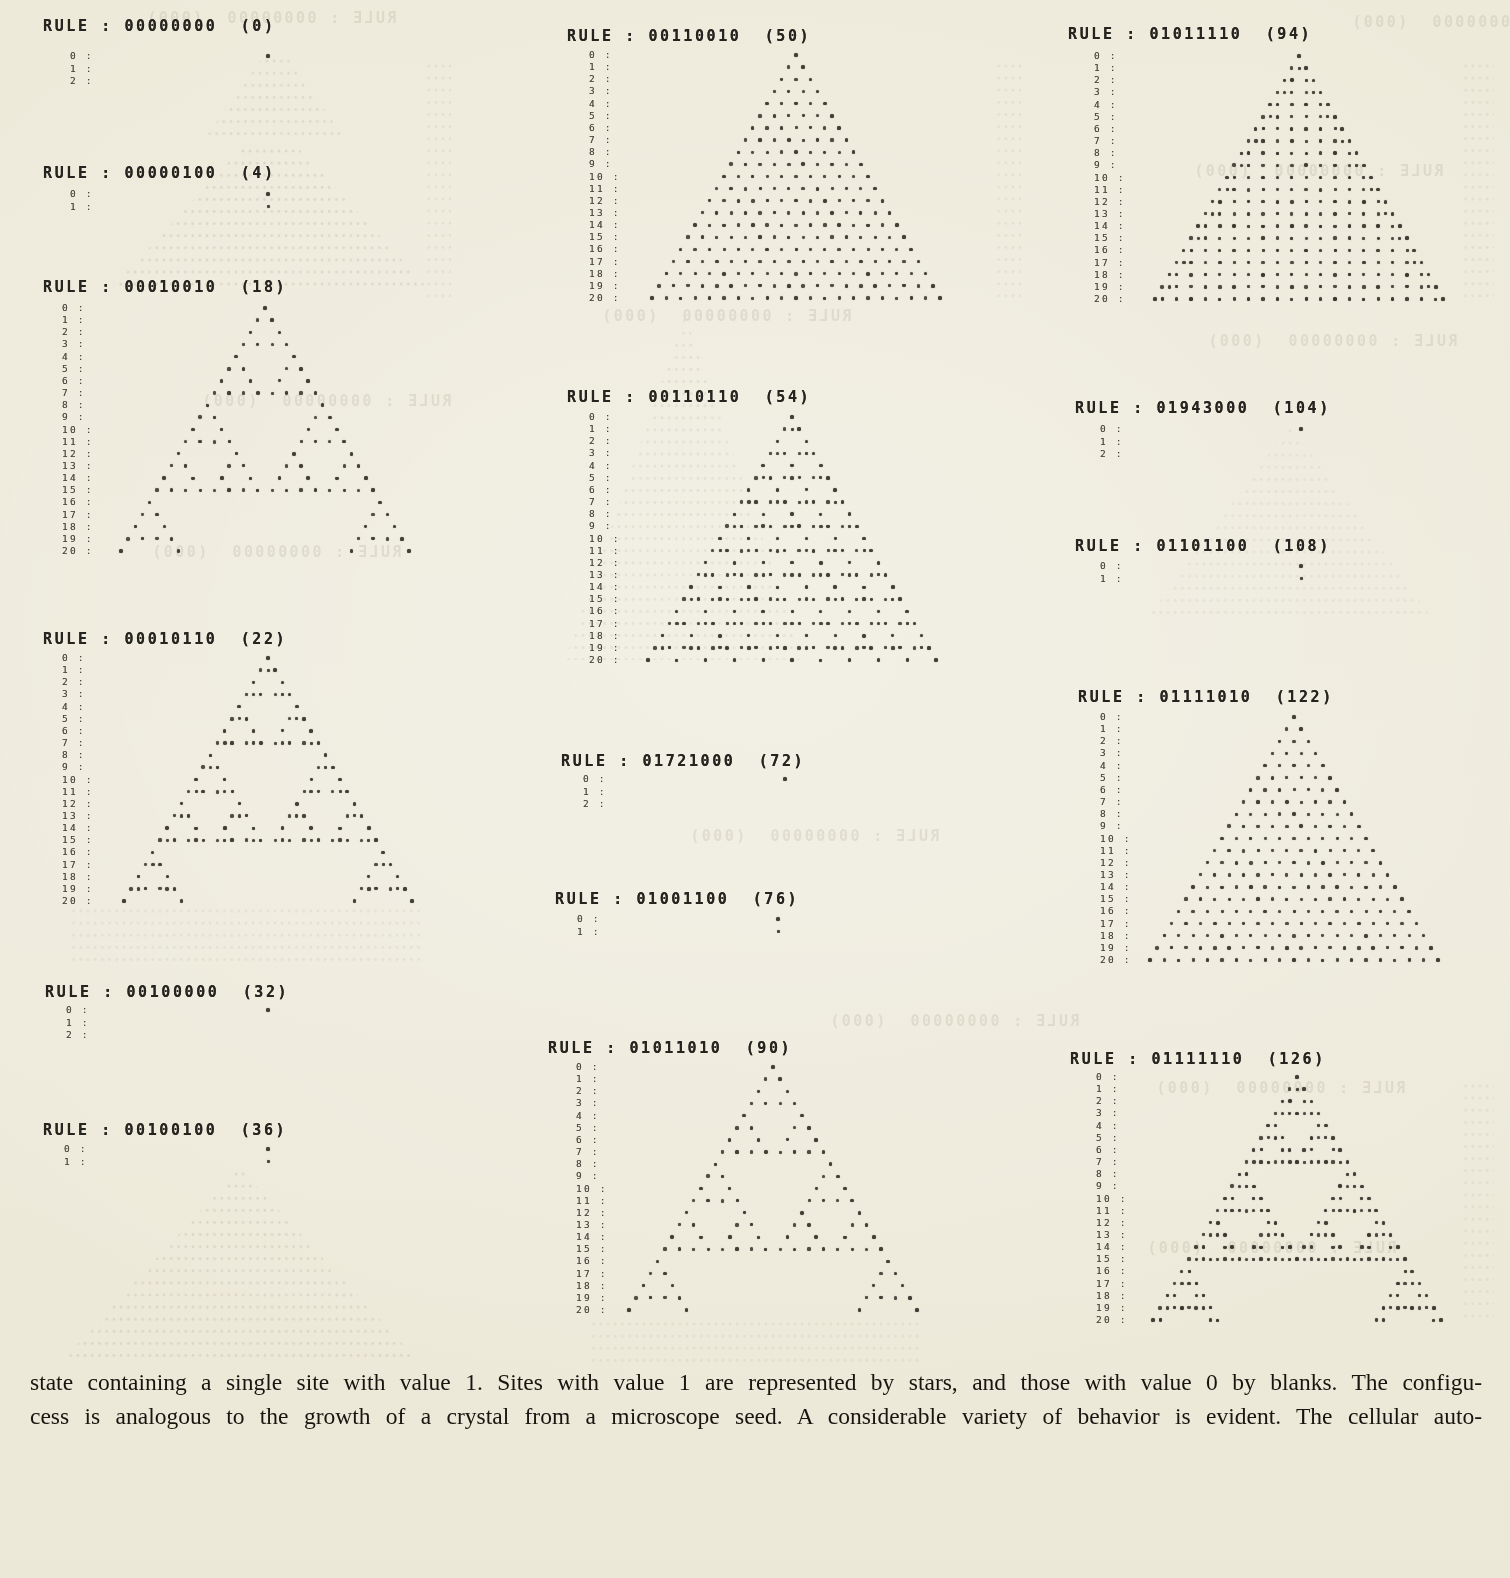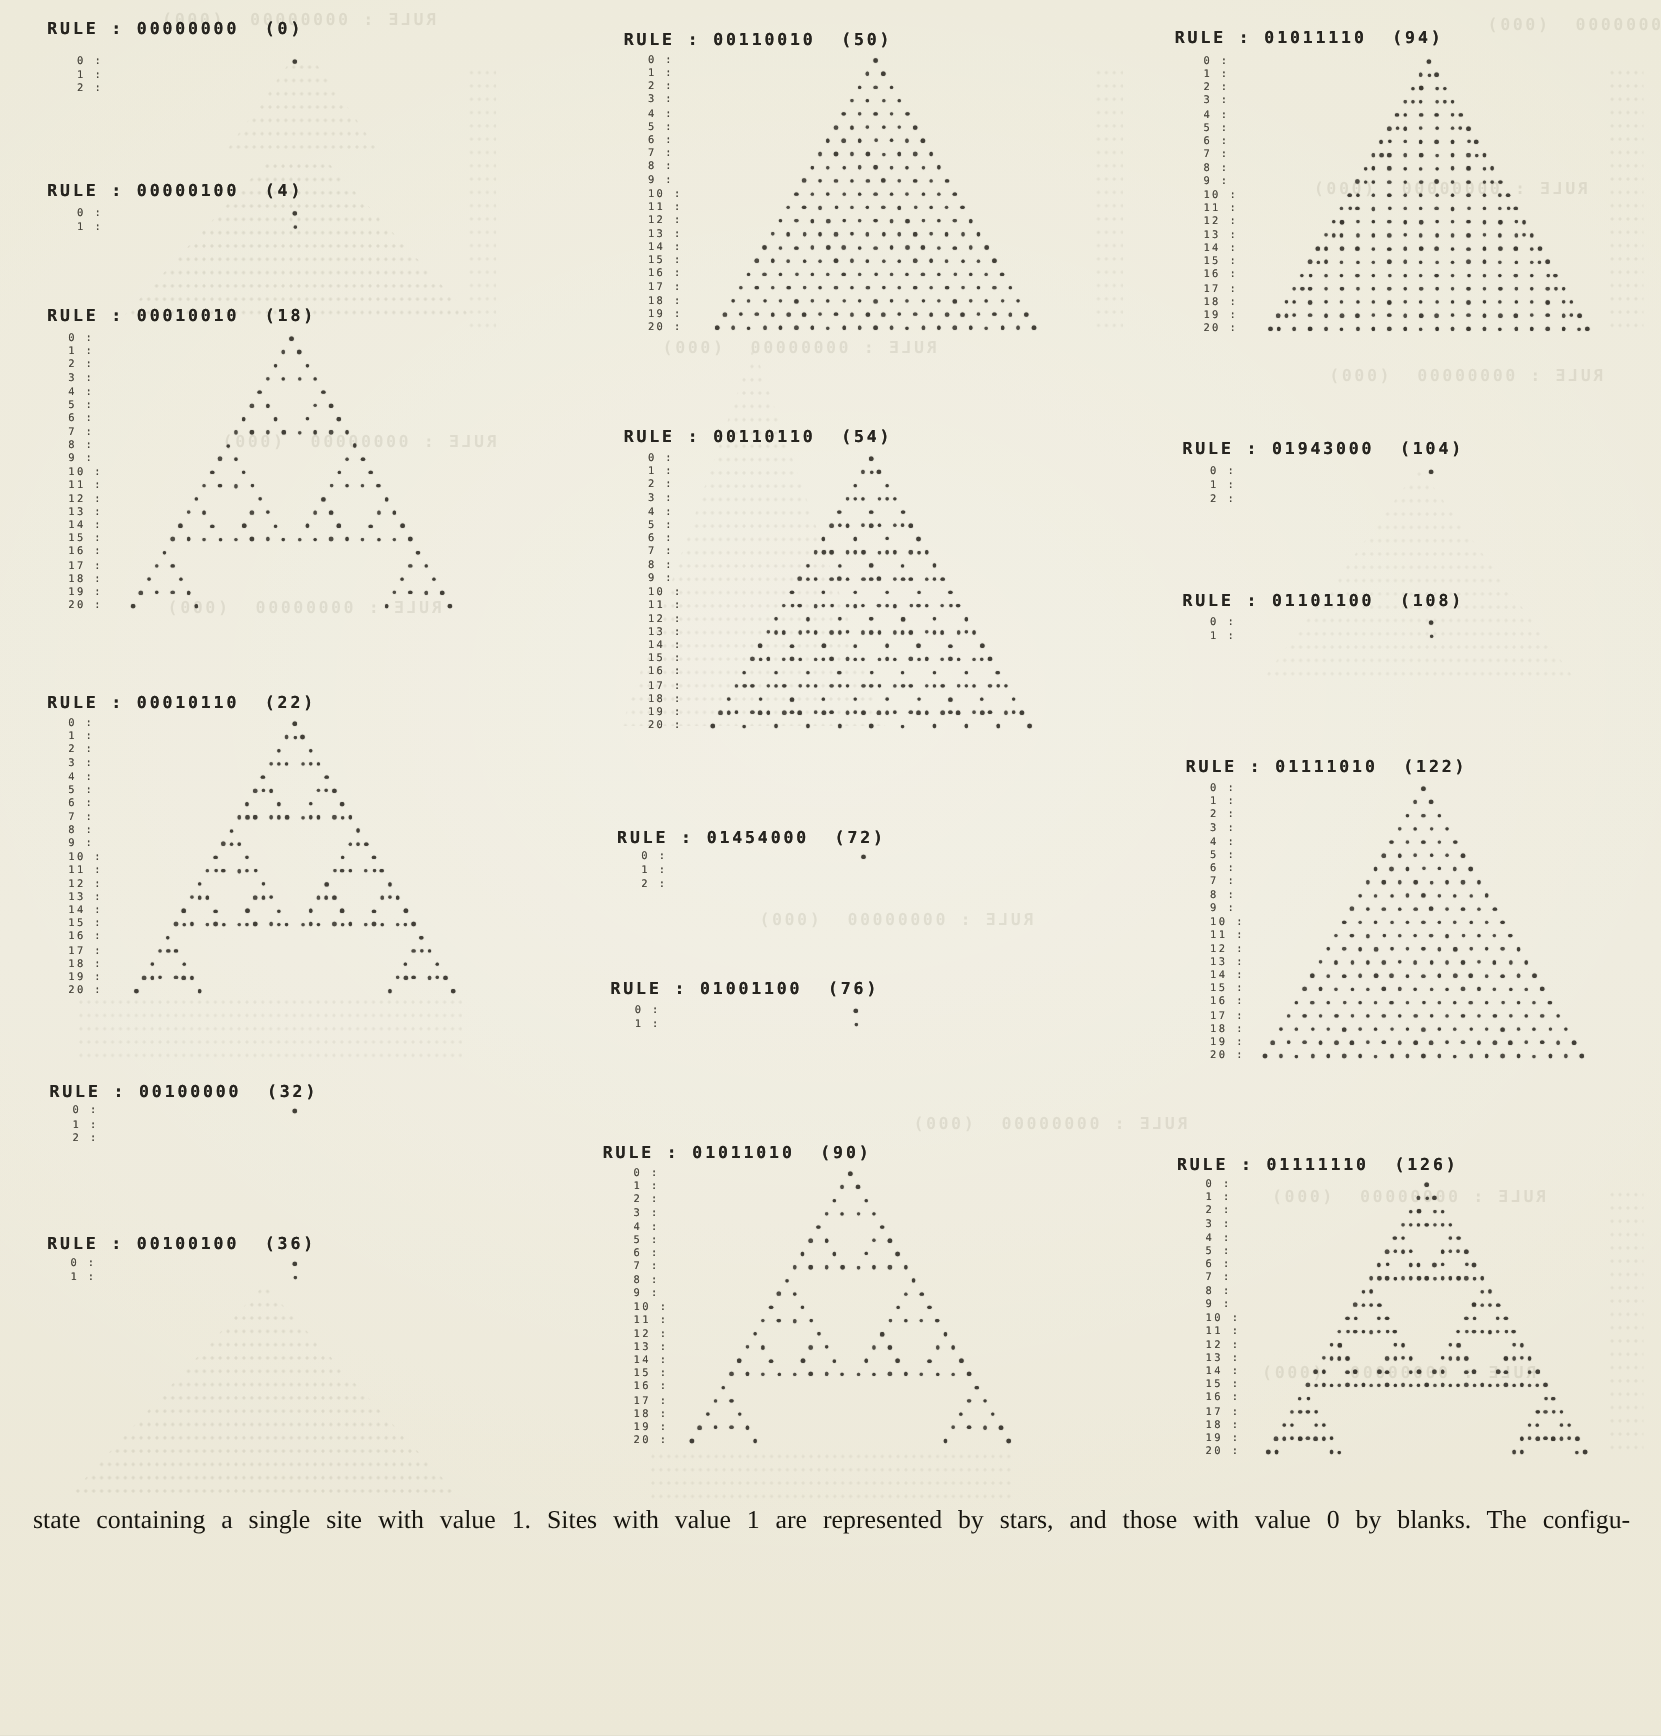--- a/index.html
+++ b/index.html
@@ -898,21 +898,21 @@
         <div class="star" style="left: 732.54px; top: 658.14px; width: 3.72px; height: 3.72px; opacity: 0.93;"></div>
         <div class="star" style="left: 761.61px; top: 658.41px; width: 3.18px; height: 3.18px; opacity: 0.93;"></div>
         <div class="star" style="left: 790.23px; top: 658.23px; width: 3.54px; height: 3.54px; opacity: 0.93;"></div>
         <div class="star" style="left: 819.3px; top: 658.5px; width: 3px; height: 3px; opacity: 0.93;"></div>
         <div class="star" style="left: 847.92px; top: 658.32px; width: 3.36px; height: 3.36px; opacity: 0.93;"></div>
         <div class="star" style="left: 876.54px; top: 658.14px; width: 3.72px; height: 3.72px; opacity: 0.93;"></div>
         <div class="star" style="left: 905.61px; top: 658.41px; width: 3.18px; height: 3.18px; opacity: 0.93;"></div>
         <div class="star" style="left: 934.23px; top: 658.23px; width: 3.54px; height: 3.54px; opacity: 0.93;"></div>
       </div>
       <div>
-        <div class="plot-header" style="left: 561px; top: 754px;">RULE : 01454000  (72)</div>
+        <div class="plot-header" style="left: 561px; top: 754px;">RULE : 01721000  (72)</div>
         <div class="row-label" style="left: 583px; top: 774px;">0 :</div>
         <div class="star" style="left: 783.23px; top: 777.23px; width: 3.54px; height: 3.54px; opacity: 0.93;"></div>
         <div class="row-label" style="left: 583px; top: 786.5px;">1 :</div>
         <div class="row-label" style="left: 583px; top: 799px;">2 :</div>
       </div>
       <div>
         <div class="plot-header" style="left: 555px; top: 892px;">RULE : 01001100  (76)</div>
         <div class="row-label" style="left: 577px; top: 914px;">0 :</div>
         <div class="star" style="left: 776.23px; top: 917.23px; width: 3.54px; height: 3.54px; opacity: 0.93;"></div>
         <div class="row-label" style="left: 577px; top: 926.5px;">1 :</div>
@@ -1820,14 +1820,15 @@
         <div class="star" style="left: 1216.3px; top: 1318.5px; width: 3px; height: 3px; opacity: 0.96;"></div>
         <div class="star" style="left: 1374.61px; top: 1318.41px; width: 3.18px; height: 3.18px; opacity: 0.9;"></div>
         <div class="star" style="left: 1381.54px; top: 1318.14px; width: 3.72px; height: 3.72px; opacity: 0.93;"></div>
         <div class="star" style="left: 1432.3px; top: 1318.5px; width: 3px; height: 3px; opacity: 0.9;"></div>
         <div class="star" style="left: 1439.23px; top: 1318.23px; width: 3.54px; height: 3.54px; opacity: 0.93;"></div>
       </div>
     </div>
 
   <div class="caption">
     <div class="line">state containing a single site with value 1.  Sites with value 1 are represented by stars, and those with value 0 by blanks.  The configu-</div>
+    <div class="line">cess is analogous to the growth of a crystal from a microscope seed.  A considerable variety of behavior is evident.  The cellular auto-</div>
   </div>
 </div>
 
 </body></html>

